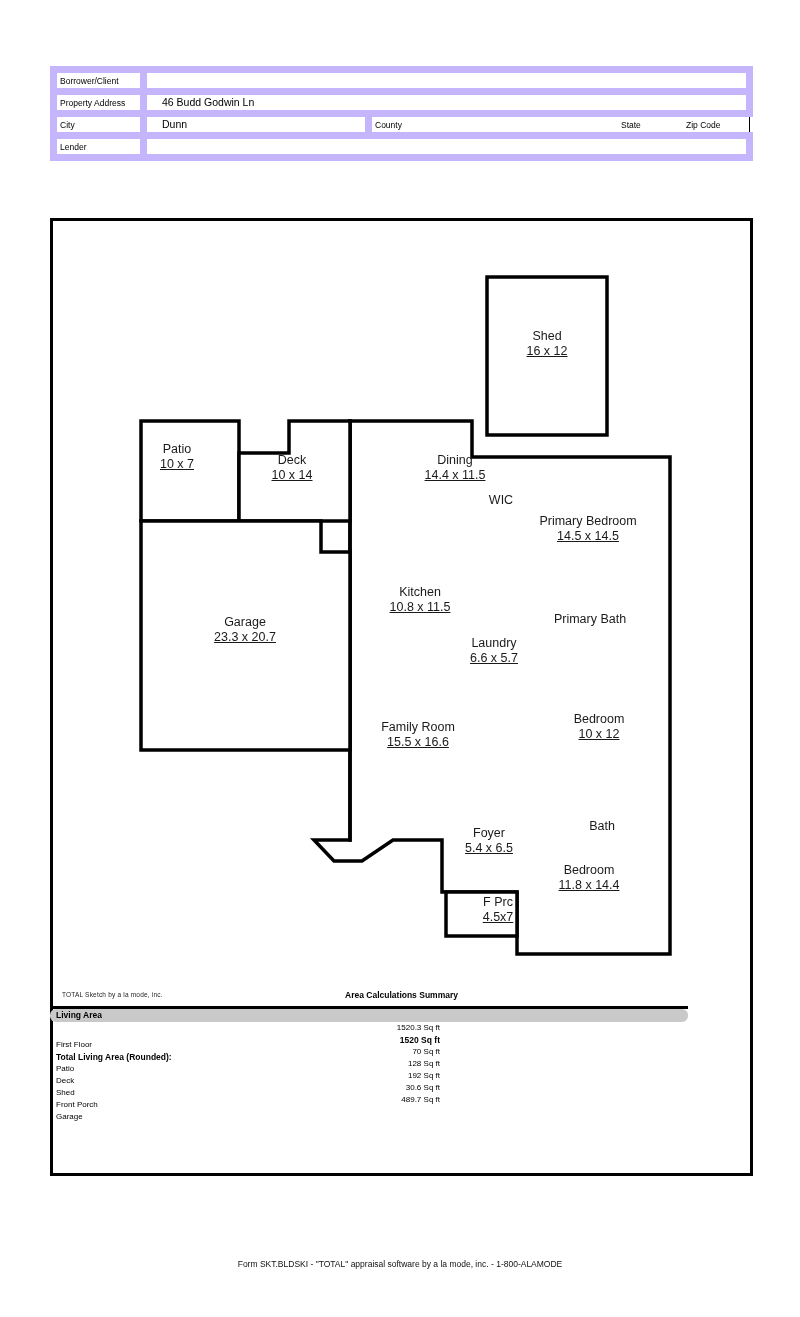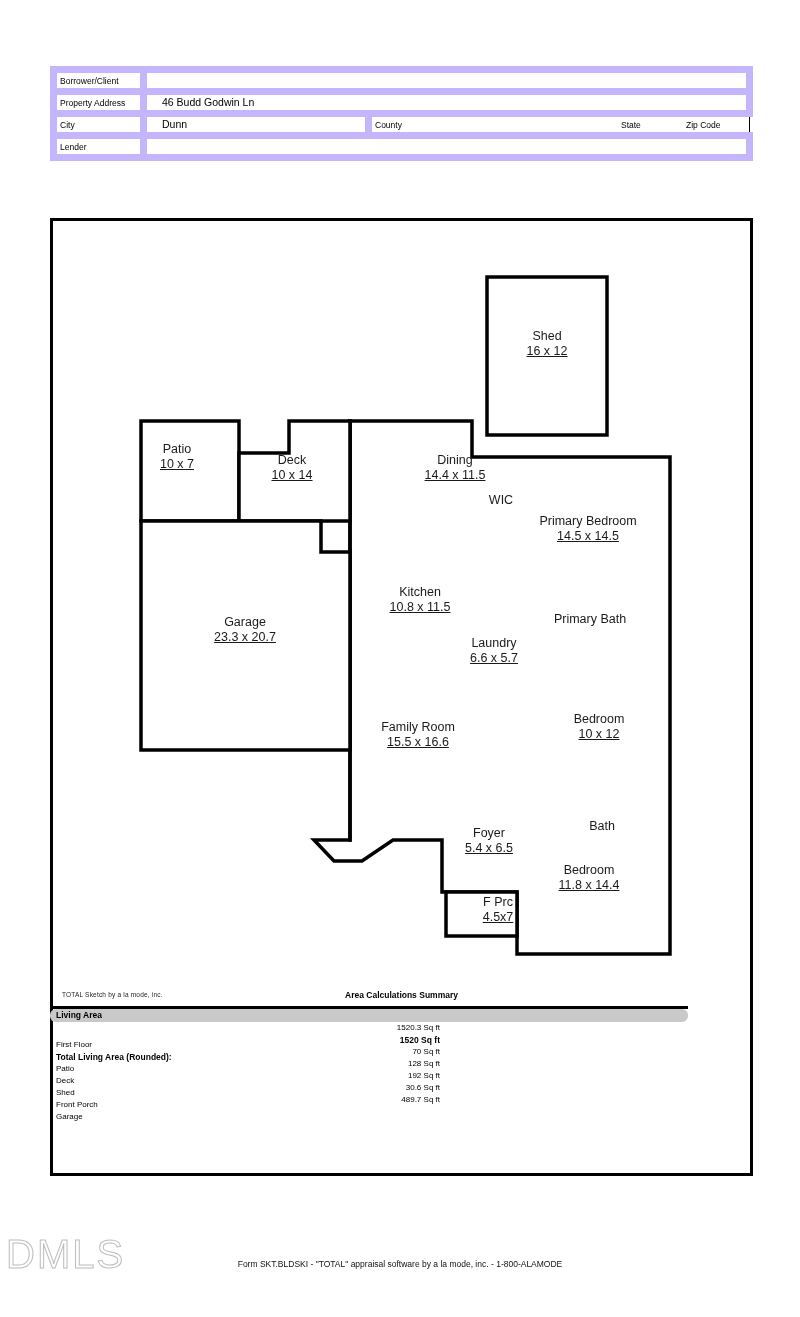--- a/index.html
+++ b/index.html
@@ -360,16 +360,15 @@
     <div class="sum-row">
       <span class="rlbl">Front Porch</span>
       <span class="rval">30.6 Sq ft</span>
     </div>
     <div class="sum-row">
       <span class="rlbl">Garage</span>
       <span class="rval">489.7 Sq ft</span>
     </div>
   </div>
 
-  <div id="watermark">DMLS</div>
   <div id="form-footer">Form SKT.BLDSKI - "TOTAL" appraisal software by a la mode, inc. - 1-800-ALAMODE</div>
 
 </div>
 
 </body></html>

